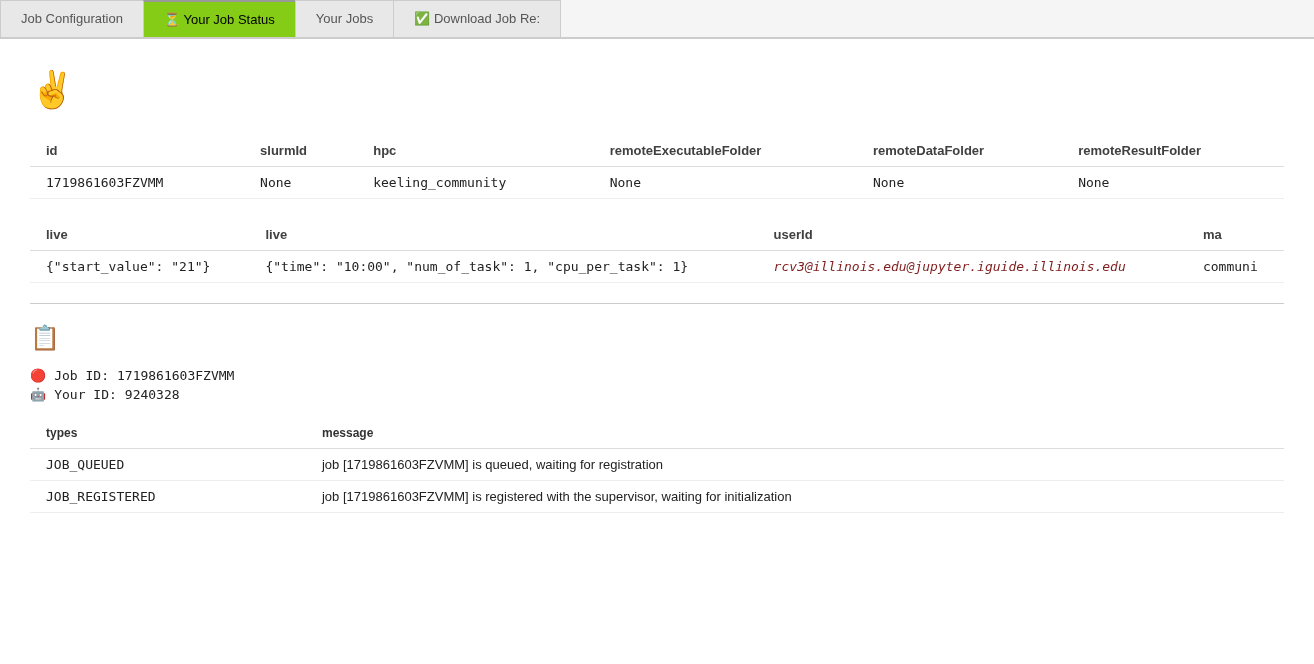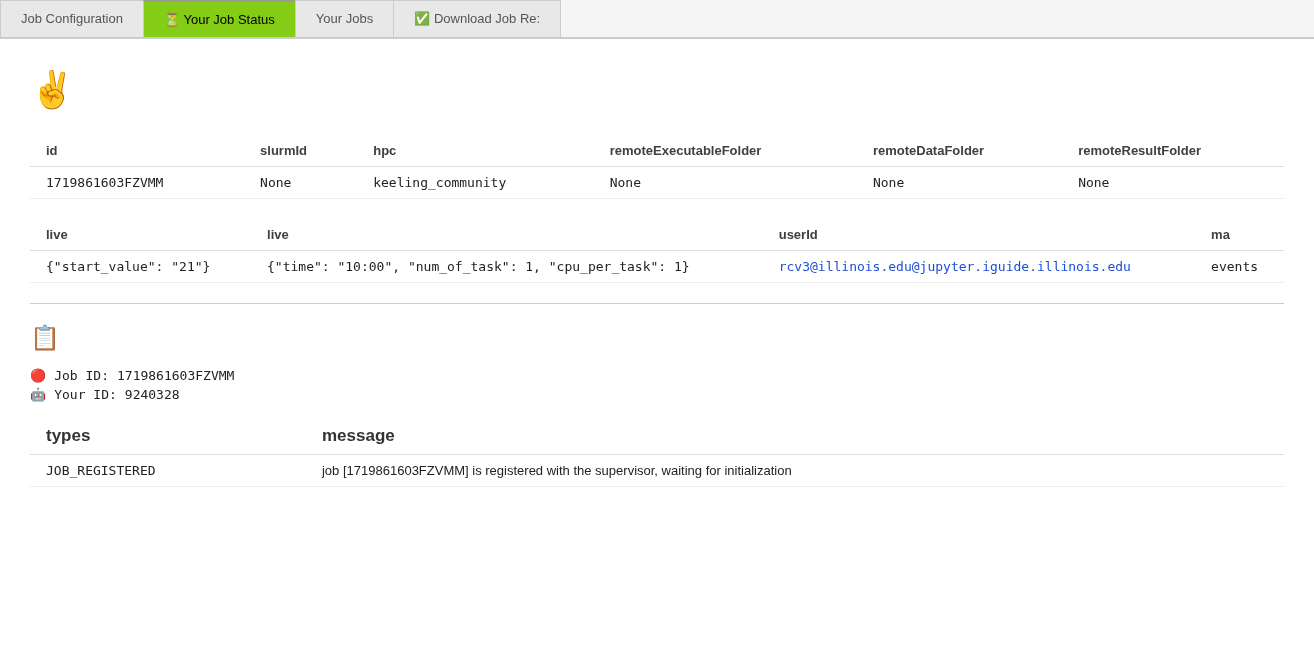--- a/index.html
+++ b/index.html
@@ -102,36 +102,37 @@
     .events-table {
       width: 100%;
       border-collapse: collapse;
       margin-top: 16px;
     }
     .events-table th {
       font-weight: bold;
       padding: 8px 16px;
       text-align: left;
       border-bottom: 1px solid #ddd;
-      font-size: 17px;
+      font-size: 12px;
       color: #333;
     }
     .events-table td {
       padding: 8px 16px;
       text-align: left;
       border-bottom: 1px solid #eee;
       font-size: 13px;
       color: #222;
     }
     .events-table td:first-child {
       font-family: monospace;
     }
 
     .link-blue {
-      color: #1d4ed8;
+      color: #7f1d1d;
+      font-style: italic;
     }
   </style>
 </head>
 <body>
 
 <div class="tab-bar">
   <div class="tab">
     <span>Job Configuration</span>
   </div>
   <div class="tab active">
@@ -183,21 +184,21 @@
         <th>ma</th>
       </tr>
     </thead>
     <tbody>
       <tr>
         <td>{"start_value": "21"}</td>
         <td>{"time": "10:00", "num_of_task": 1, "cpu_per_task": 1}</td>
         <td>
           <span class="link-blue">rcv3@illinois.edu@jupyter.iguide.illinois.edu</span>
         </td>
-        <td>events</td>
+        <td>communi</td>
       </tr>
     </tbody>
   </table>
 
   <hr class="divider">
 
   <div class="section-title">
     <span>📋</span>
   </div>
 
@@ -214,19 +215,23 @@
 
   <table class="events-table">
     <thead>
       <tr>
         <th>types</th>
         <th>message</th>
       </tr>
     </thead>
     <tbody>
       <tr>
+        <td>JOB_QUEUED</td>
+        <td>job [1719861603FZVMM] is queued, waiting for registration</td>
+      </tr>
+      <tr>
         <td>JOB_REGISTERED</td>
         <td>job [1719861603FZVMM] is registered with the supervisor, waiting for initialization</td>
       </tr>
     </tbody>
   </table>
 
 </div>
 
 </body></html>

